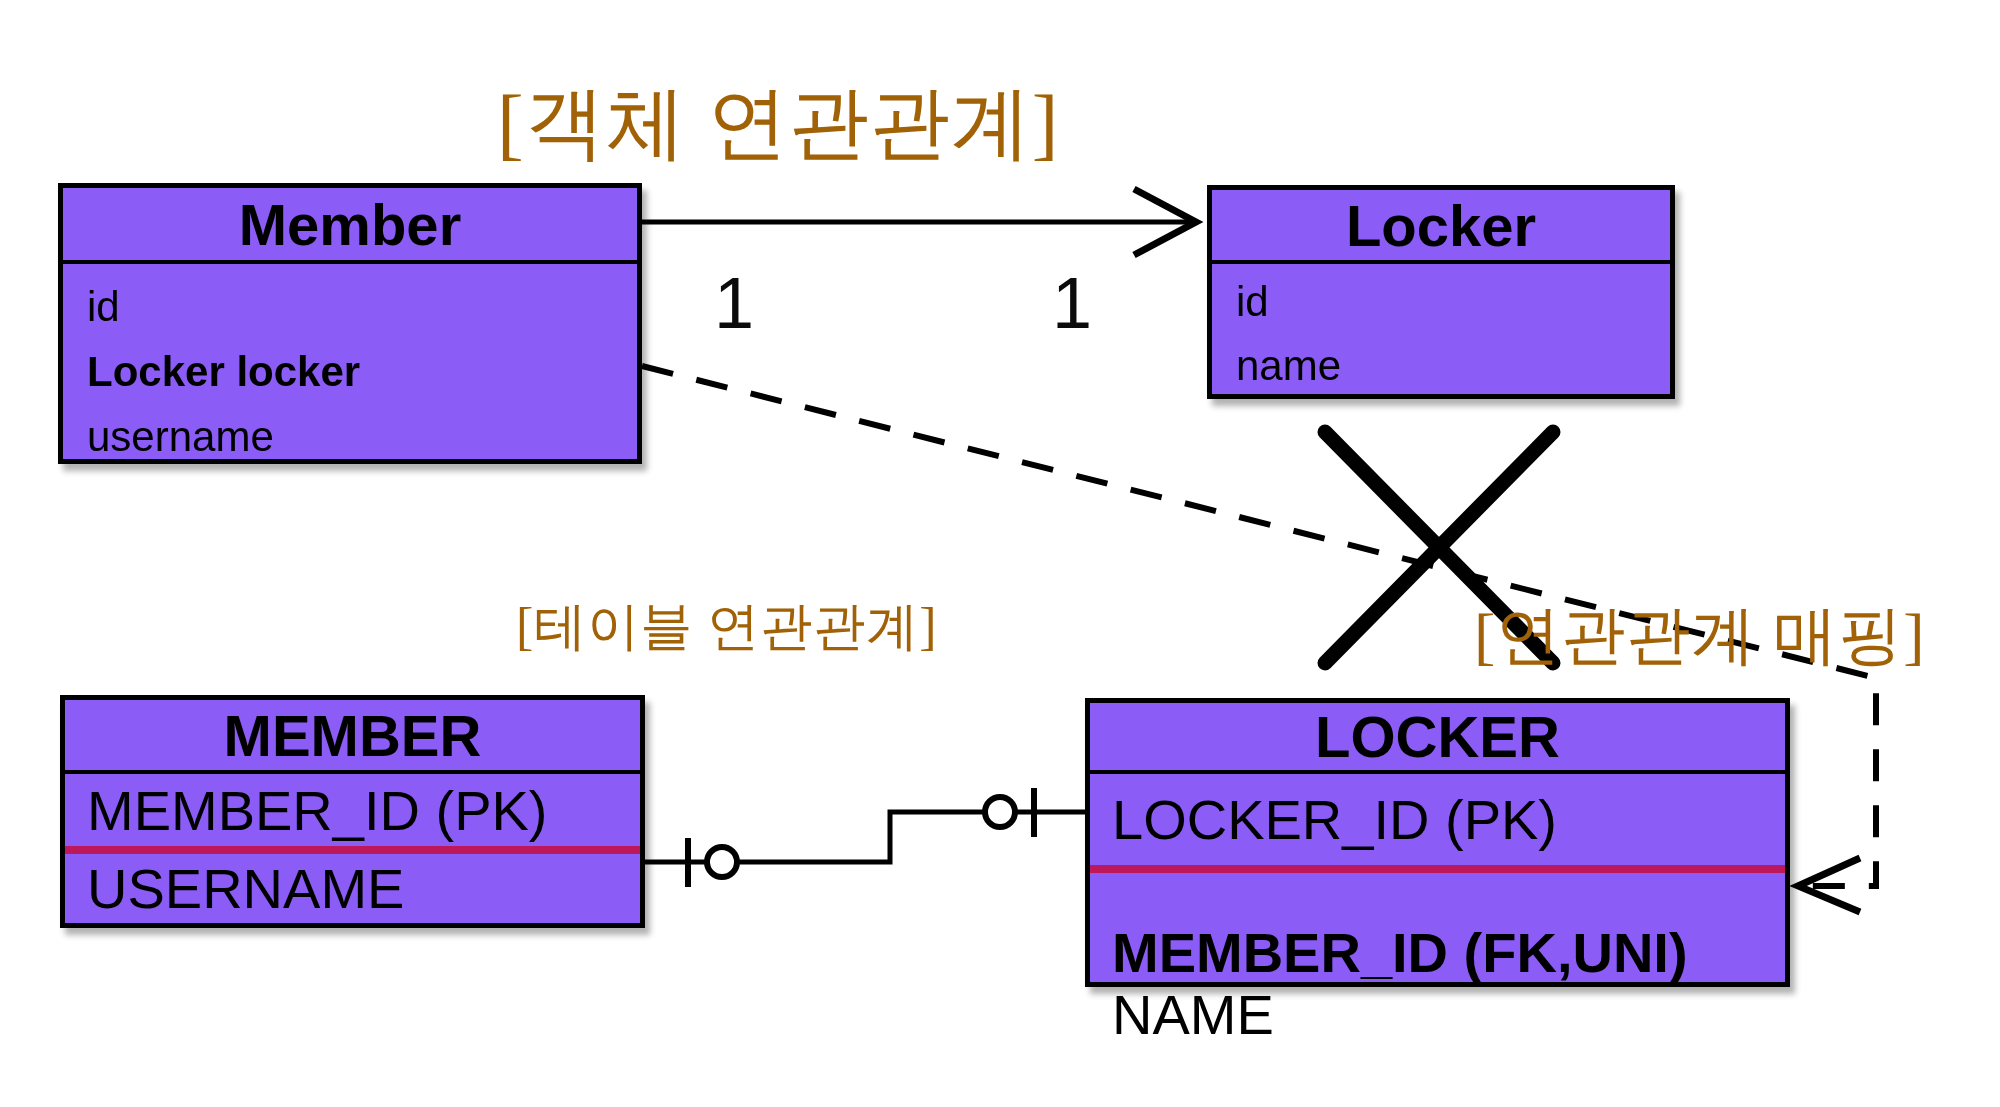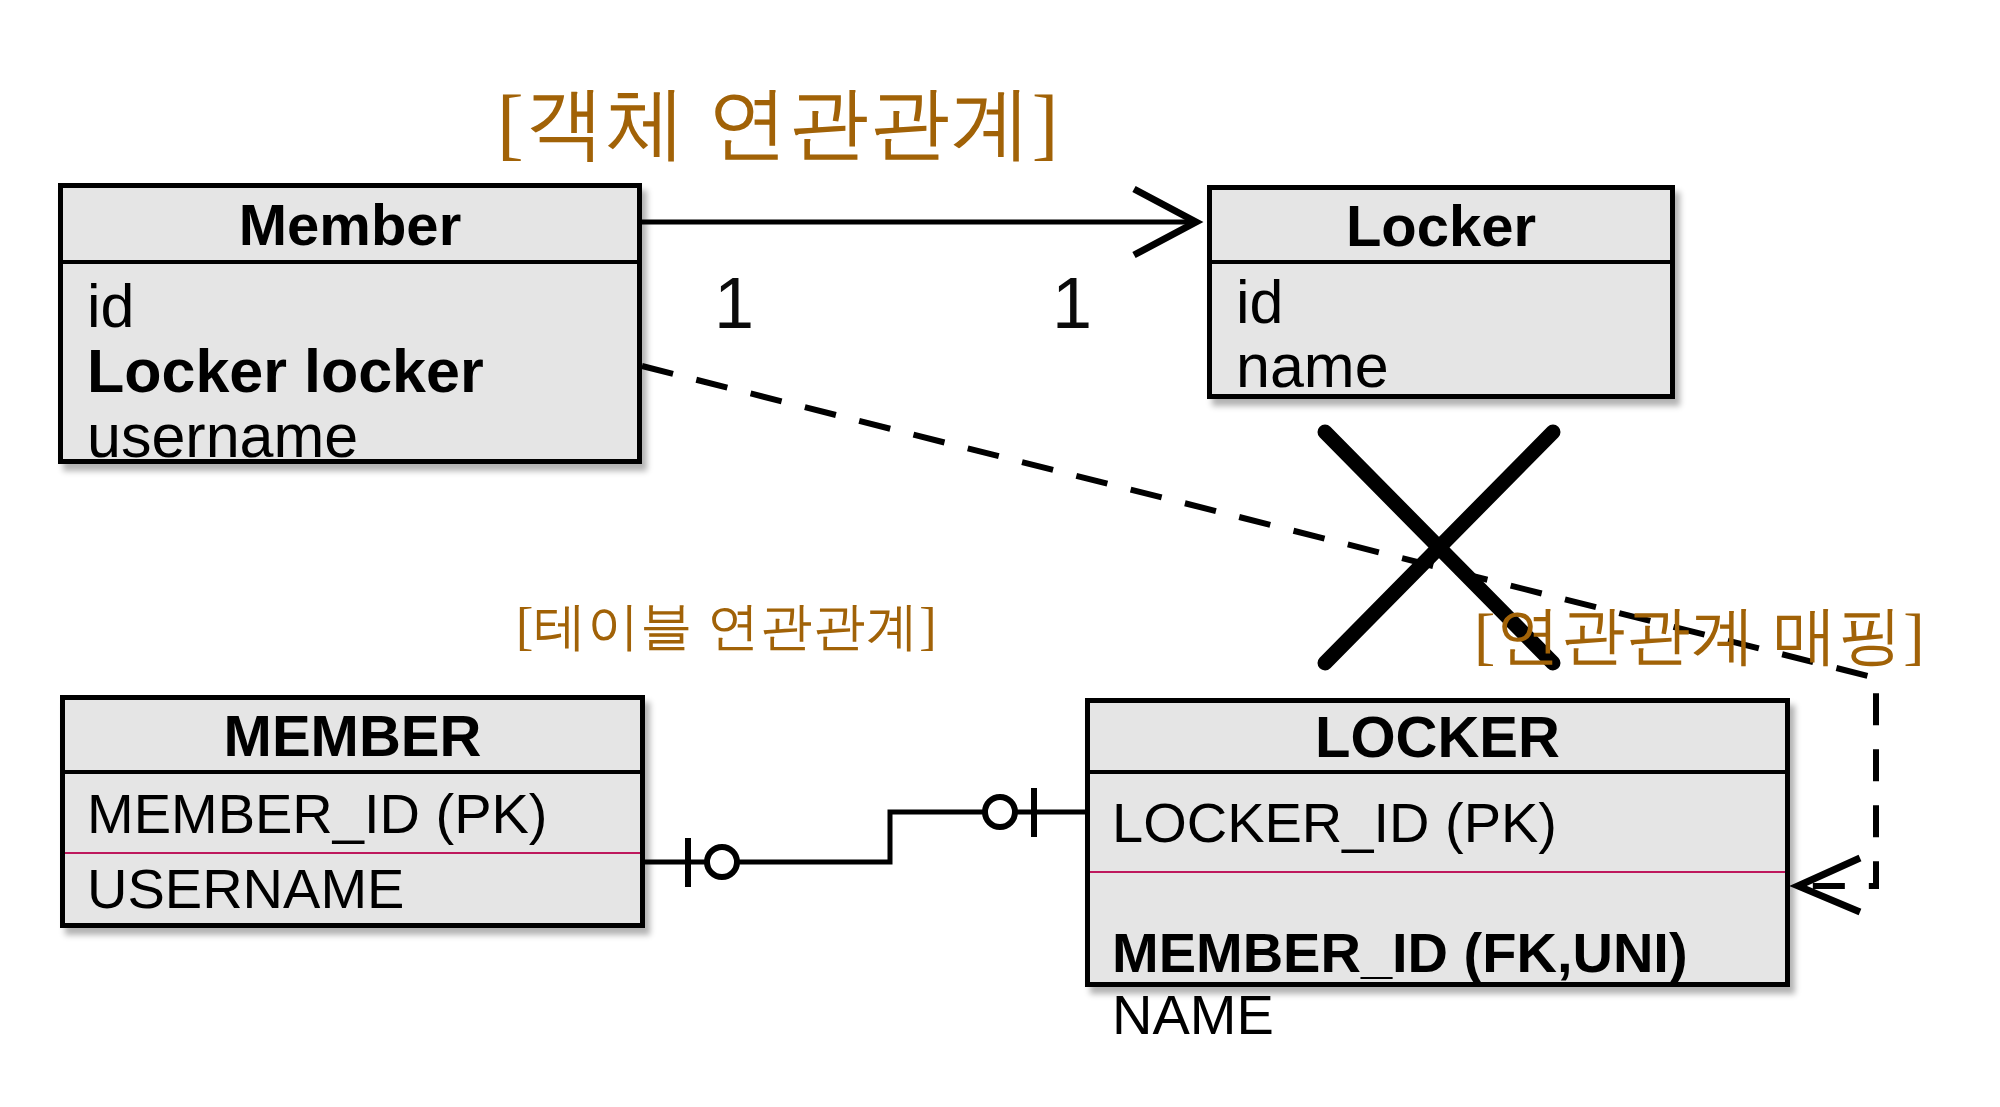--- a/index.html
+++ b/index.html
@@ -5,31 +5,31 @@
   html,body{margin:0;padding:0;background:#fff;}
   #canvas{
     position:relative;width:2000px;height:1107px;background:#ffffff;
     font-family:"Liberation Sans",sans-serif;color:#000;overflow:hidden;
   }
   .title-label{
     position:absolute;font-size:74px;font-weight:500;
     color:#a16207;white-space:nowrap;letter-spacing:1px;font-family:Liberation Serif, serif;
   }
   .uml-box{
-    position:absolute;background:#e5e5e5;border:5px solid #000;box-sizing:border-box;
+    position:absolute;background:#8b5cf6;border:5px solid #000;box-sizing:border-box;
     box-shadow:5px 7px 6px rgba(0,0,0,0.30);
   }
   .uml-header{
     display:flex;align-items:center;justify-content:center;
     font-weight:bold;font-size:58px;border-bottom:4px solid #000;box-sizing:border-box;
   }
-  .uml-fields{padding:10px 0 16px 24px;font-size:61px;line-height:65px;}
+  .uml-fields{padding:10px 0 16px 24px;font-size:42px;line-height:65px;}
   .row-cell{
     display:flex;align-items:center;padding-left:22px;font-size:56px;
-    box-sizing:border-box;border-bottom:2px solid #be185d;
+    box-sizing:border-box;border-bottom:8px solid #be185d;
   }
   .row-cell:last-child{border-bottom:none;}
   .multi-cell{
     display:block;padding:8px 0 0 22px;font-size:56px;line-height:62px;
     box-sizing:border-box;border-bottom:none;
   }
   .bold{font-weight:bold;}
   .mult-label{
     position:absolute;font-size:72px;color:#0b0b0b;width:80px;text-align:center;
   }

